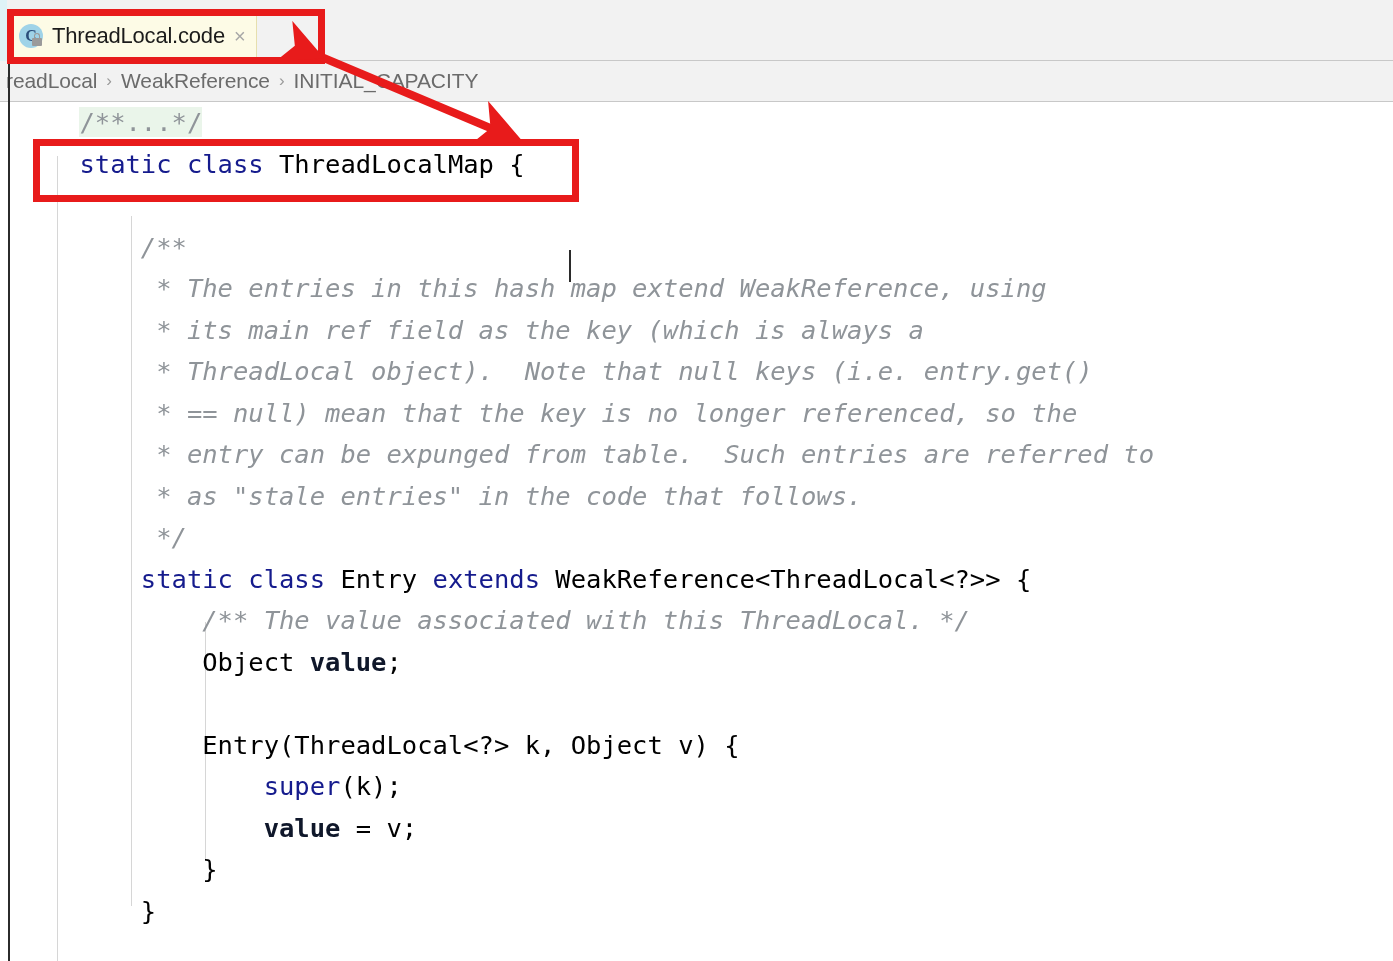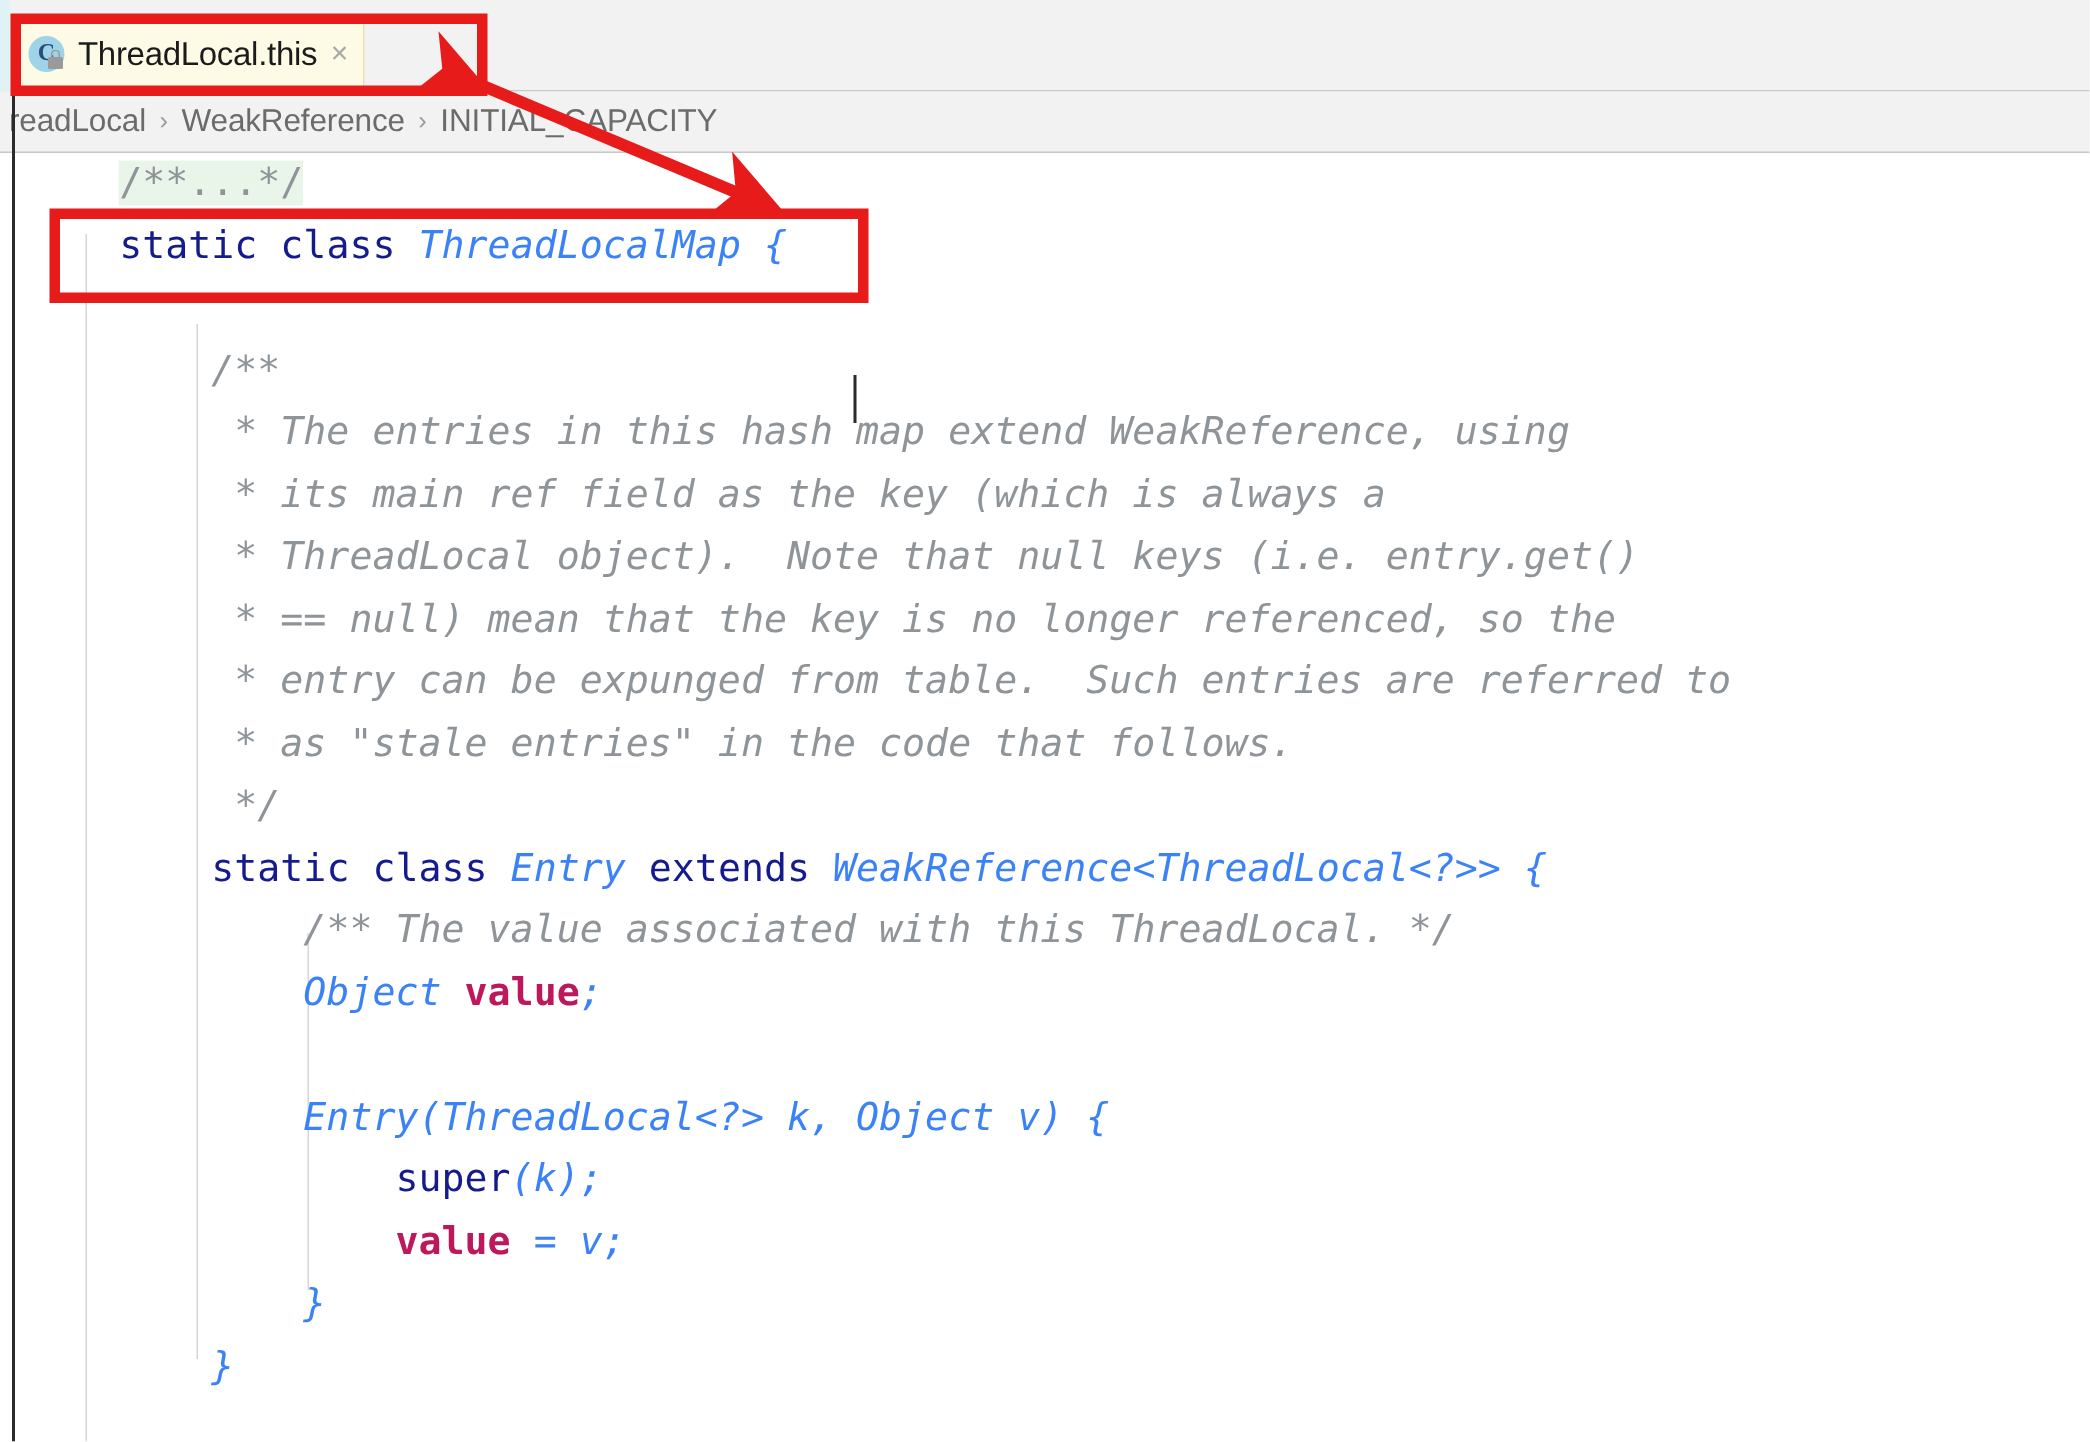--- a/index.html
+++ b/index.html
@@ -177,24 +177,24 @@
     line-height: 41.5px;
     white-space: pre;
     color: #1b1b1b;
   }
   .line {
     height: 41.5px;
     padding-left: 18px;
     white-space: pre;
   }
   .kw     { color: #151b8d; font-weight: normal; }
-  .field  { color: #be185d; font-weight: bold; margin-top: 43px; }
+  .field  { color: #0f172a; font-weight: bold; margin-top: 43px; }
   .cmt    { color: #8f9499; font-style: italic; }
   .fold   { color: #8f9499; background: #eaf5ea; }
-  .plain  { color: #3b82f6; font-style: italic; }
+  .plain  { color: #000000; }
 
   
   #caret {
     position: absolute;
     left: 569px;
     top: 148px;
     width: 2px;
     height: 32px;
     background: #2b2b2b;
   }
@@ -221,21 +221,21 @@
   <div id="tabstrip">
     <div id="tab-edge"></div>
 
     <div id="tab-file">
       <span class="tab-icon">
         <span class="disc"></span>
         <span class="letter">C</span>
         <span class="lockshackle"></span>
         <span class="lockbody"></span>
       </span>
-      <span id="tab-label">ThreadLocal.this</span>
+      <span id="tab-label">ThreadLocal.code</span>
       <span id="tab-close">×</span>
     </div>
 
     <div id="tab-addstub"></div>
   </div>
 
   <div id="breadcrumb">
     <span class="crumb">readLocal</span>
     <span class="crumb-sep">›</span>
     <span class="crumb">WeakReference</span>

